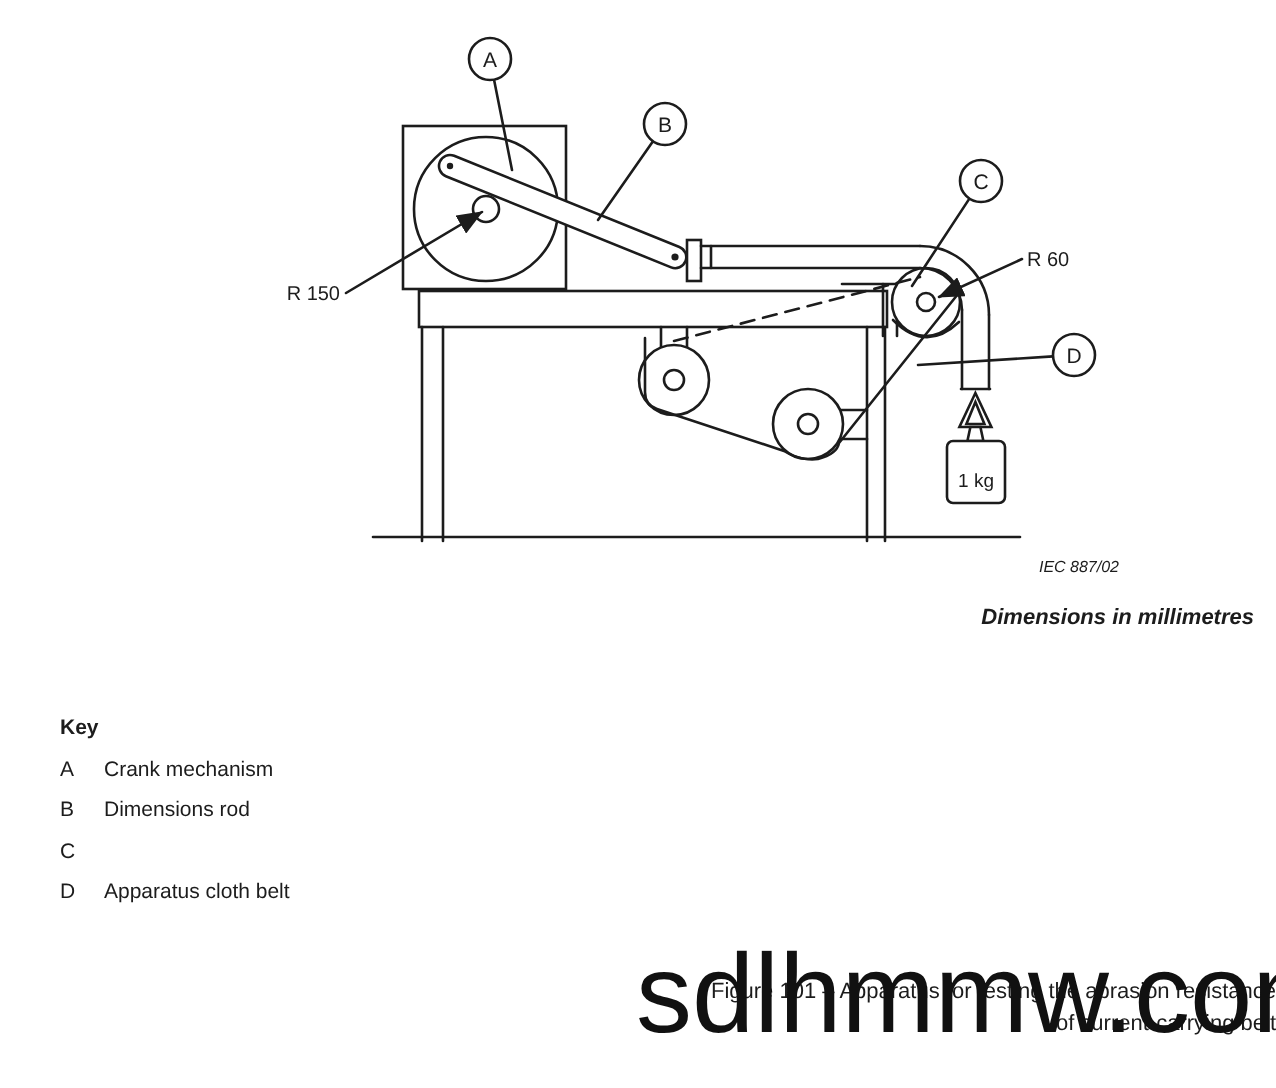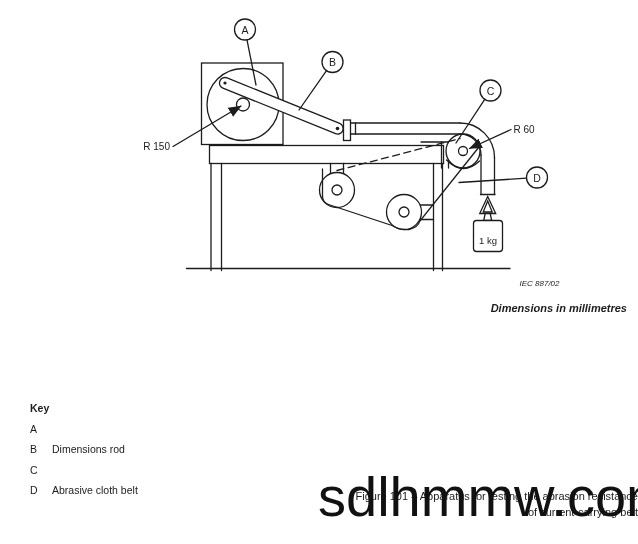--- a/index.html
+++ b/index.html
@@ -3,21 +3,21 @@
 <meta charset="utf-8">
 <style>
   html,body{margin:0;padding:0;background:#fff;}
   .page{
     position:relative;width:638px;height:544px;background:#ffffff;overflow:hidden;
     font-family:"Liberation Sans",sans-serif;color:#1c1c1c;
   }
   .diagram-svg{position:absolute;left:0;top:0;}
   .svg-label{font-family:"Liberation Sans",sans-serif;}
   .key-block{position:absolute;left:30px;top:358px;font-size:10.5px;}
-  .key-title{font-weight:bold;line-height:13px;margin-bottom:4px;margin-top:44px;}
+  .key-title{font-weight:bold;line-height:13px;margin-bottom:4px;}
   .key-row{display:flex;line-height:20.4px;}
   .key-letter{width:22px;flex:0 0 22px;}
   .caption{
     position:absolute;left:60px;top:489px;width:578px;text-align:right;
     font-weight:normal;font-size:11px;line-height:15.5px;
   }
   .watermark{
     position:absolute;left:318px;top:469px;font-size:56px;line-height:56px;
     white-space:nowrap;color:#111;font-weight:normal;
   }
@@ -131,31 +131,32 @@
       <text x="488" y="243.5" font-size="9.5" text-anchor="middle">1 kg</text>
       <text x="559.5" y="286" font-size="8" font-style="italic" text-anchor="end">IEC 887/02</text>
       <text x="627" y="312" font-size="11" font-style="italic" font-weight="bold" text-anchor="end">Dimensions in millimetres</text>
     </g>
   </svg>
 
   <div class="key-block">
     <div class="key-title">Key</div>
     <div class="key-row">
       <span class="key-letter">A</span>
+      <span>Crank mechanism</span>
     </div>
     <div class="key-row">
       <span class="key-letter">B</span>
       <span>Dimensions rod</span>
     </div>
     <div class="key-row">
       <span class="key-letter">C</span>
     </div>
     <div class="key-row">
       <span class="key-letter">D</span>
-      <span>Abrasive cloth belt</span>
+      <span>Apparatus cloth belt</span>
     </div>
   </div>
 
   <div class="caption">
     <div>Figure 101 – Apparatus for testing the abrasion resistance</div>
     <div>of current-carrying belt</div>
   </div>
 
   <div class="watermark">sdlhmmw.com</div>
 

